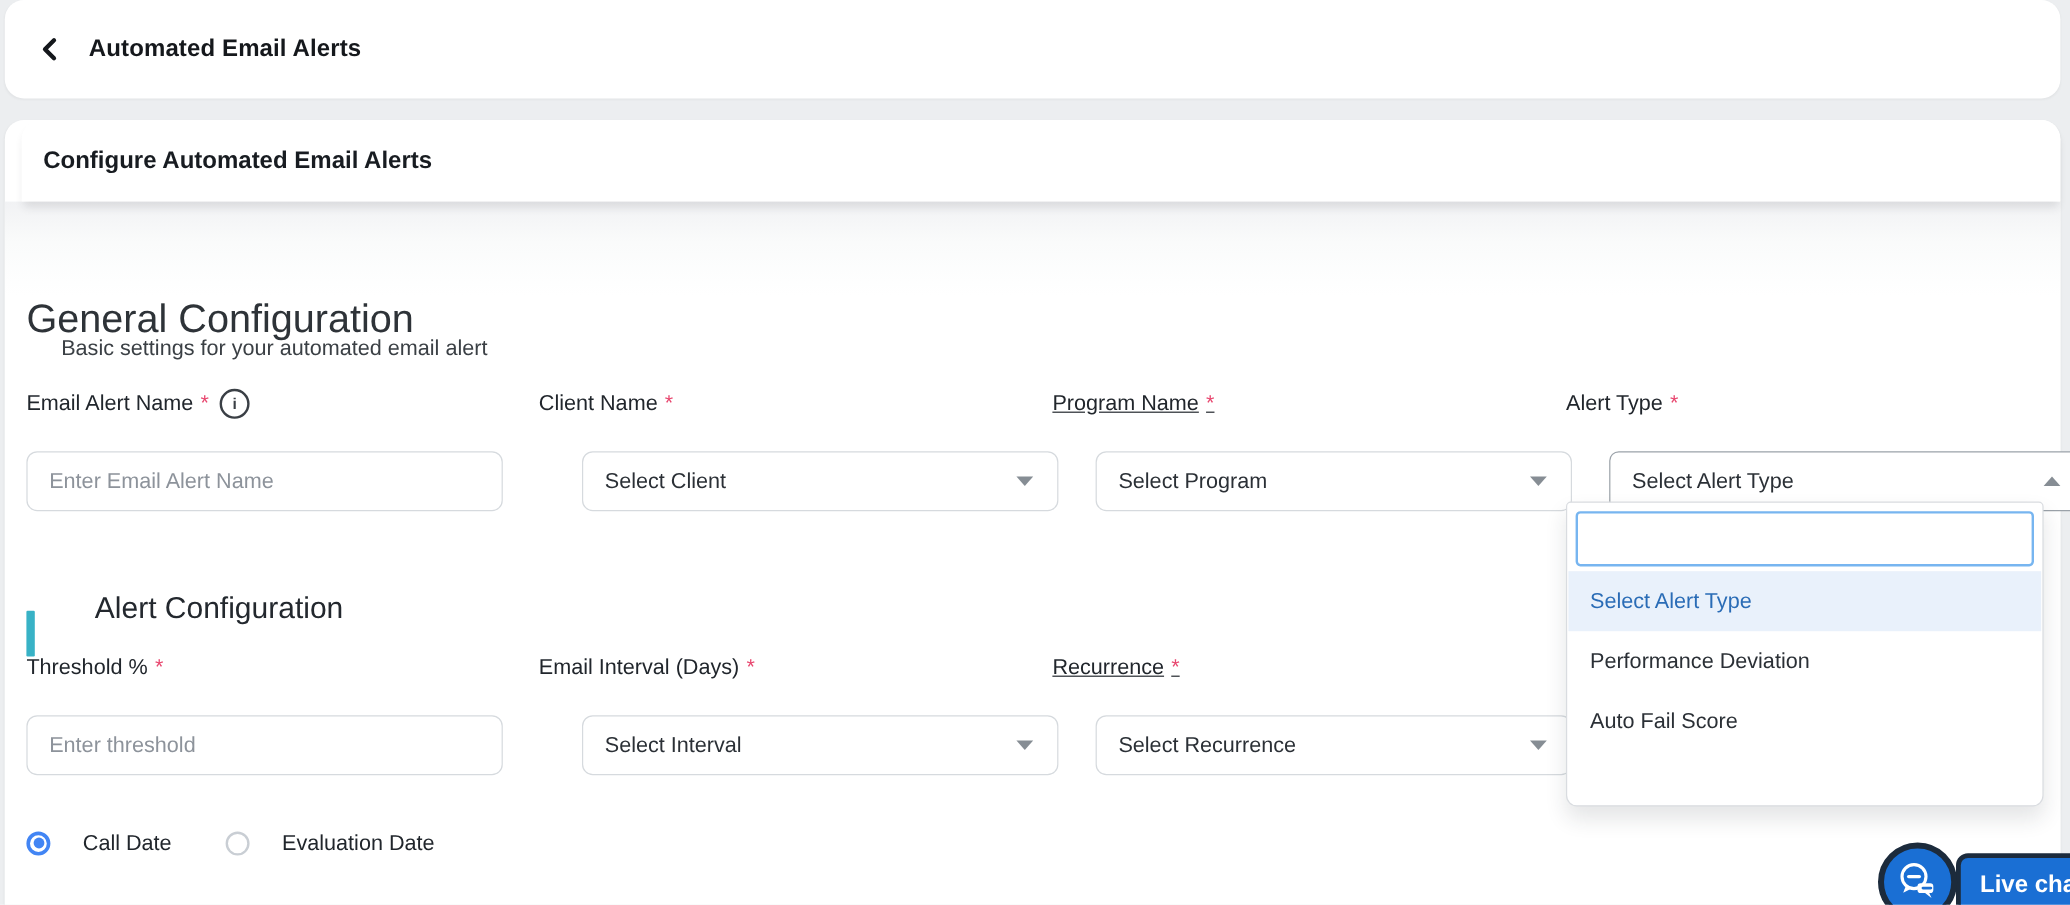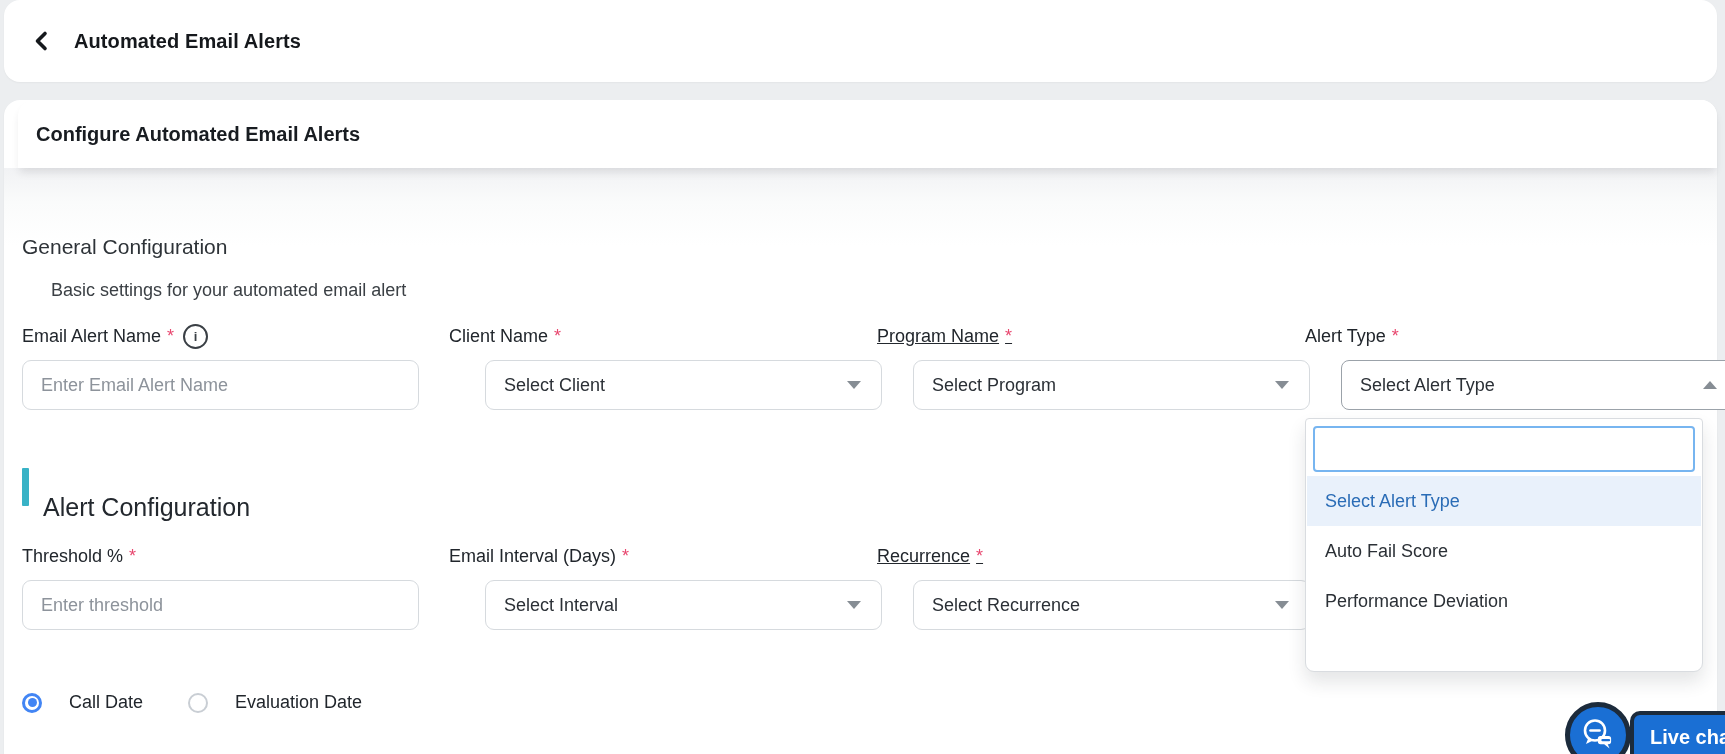--- a/index.html
+++ b/index.html
@@ -17,53 +17,53 @@
   .page-title{font-size:20px;font-weight:700;color:#15181c;margin-left:12px;letter-spacing:.1px;}
 
   
   .main-card{top:100px;height:654px;border-radius:16px 16px 0 0;box-shadow:0 1px 2px rgba(0,0,0,.05);}
   .card-header{position:absolute;top:0;left:0;right:0;height:68px;background:#fff;border-radius:16px 16px 0 0;z-index:3;
     box-shadow:0 6px 8px -2px rgba(40,45,50,.12);display:flex;align-items:center;margin-left:14px;}
   .card-title{font-size:20px;font-weight:700;color:#181c21;margin-left:18px;}
   .content{position:absolute;top:68px;left:0;right:0;bottom:0;
     background:linear-gradient(180deg,#f1f2f4 0px,#fafbfb 34px,#ffffff 78px);}
 
-  .section-heading{position:absolute;left:18px;top:46px;font-size:21px;font-weight:400;color:#2e3338;}
+  .section-heading{position:absolute;left:18px;top:46px;font-size:33px;font-weight:400;color:#2e3338;}
   .section-subtitle{position:absolute;left:18px;top:94px;font-size:18px;color:#3b4045;margin-left:29px;}
 
   
   .col1{left:18px;}  .col2{left:445px;}  .col3{left:873px;text-decoration:underline;}  .col4{left:1301px;}
   .field{position:absolute;width:397px;}
   .row1{top:156px;} .row2{top:376px;}
   .field-label{display:flex;align-items:center;font-size:18px;font-weight:500;color:#21262c;height:24px;}
   .req{color:#e8476f;margin-left:6px;font-weight:500;}
   .info-icon{width:21px;height:21px;border:2px solid #3a3f45;border-radius:50%;margin-left:9px;
     display:flex;align-items:center;justify-content:center;font-size:13px;font-weight:700;color:#3a3f45;cursor:pointer;}
-  .control{position:absolute;top:36px;left:0;width:397px;height:50px;box-sizing:border-box;
+  .control{position:absolute;top:52px;left:0;width:397px;height:50px;box-sizing:border-box;
     border:1px solid #d6dade;border-radius:9px;background:#fff;}
   input.control{padding:0 18px;font-size:18px;color:#2b3036;font-family:inherit;outline:none;}
   input.control::placeholder{color:#8d939b;opacity:1;}
   .select{display:flex;align-items:center;justify-content:space-between;padding:0 20px 0 18px;cursor:pointer;margin-left:36px;}
   .select-value{font-size:18px;color:#2b3036;}
   .caret-down{width:0;height:0;border-left:7px solid transparent;border-right:7px solid transparent;border-top:8px solid #868d94;}
   .caret-up{width:0;height:0;border-left:7px solid transparent;border-right:7px solid transparent;border-bottom:8px solid #868d94;}
   .select-open{border-color:#9ba2a9;border-radius:8px;}
 
   
   .dropdown-panel{position:absolute;left:1301px;top:250px;width:398px;height:254px;box-sizing:border-box;
     background:#fff;border:1px solid #d9dce0;border-radius:4px 4px 9px 9px;z-index:6;
     box-shadow:0 10px 18px rgba(30,40,50,.12);}
   .dropdown-search{position:absolute;top:7px;left:7px;right:7px;height:46px;box-sizing:border-box;
     border:2px solid #77b5f0;border-radius:4px;font-size:18px;padding:0 12px;outline:none;font-family:inherit;color:#2b3036;}
   .options{position:absolute;top:57px;left:1px;right:1px;}
   .option{height:50px;display:flex;align-items:center;padding-left:18px;font-size:18px;color:#2b3036;cursor:pointer;}
   .option.highlighted{background:#e9f1fb;color:#2a6cb6;}
 
   
-  .sub-section{position:absolute;left:18px;top:300px;display:flex;align-items:flex-start;}
+  .sub-section{position:absolute;left:18px;top:300px;display:flex;align-items:flex-end;gap:36px;}
   .accent-bar{width:7px;height:38px;background:#38b2c6;border-radius:1px;}
   .sub-heading{font-size:25px;font-weight:400;color:#23282e;margin-left:14px;}
 
   
   .radio-row{position:absolute;left:18px;top:524px;display:flex;align-items:center;}
   .radio-item{display:flex;align-items:center;cursor:pointer;}
   .radio-item + .radio-item{margin-left:45px;}
   .radio-circle{width:20px;height:20px;border-radius:50%;box-sizing:border-box;display:flex;align-items:center;justify-content:center;}
   .radio-circle.on{border:3px solid #4285f4;}
   .radio-circle.on .dot{width:9px;height:9px;border-radius:50%;background:#4285f4;}
@@ -139,22 +139,22 @@
       <div class="control select select-open">
         <span class="select-value">Select Alert Type</span>
         <span class="caret-up"></span>
       </div>
     </div>
 
     <div class="dropdown-panel">
       <input class="dropdown-search" type="text" value="" style="">
       <div class="options">
         <div class="option highlighted">Select Alert Type</div>
+        <div class="option">Performance Deviation</div>
         <div class="option">Auto Fail Score</div>
-        <div class="option">Performance Deviation</div>
       </div>
     </div>
 
     <div class="sub-section">
       <span class="accent-bar"></span>
       <h3 class="sub-heading">Alert Configuration</h3>
     </div>
 
     <div class="field row2 col1">
       <div class="field-label">

